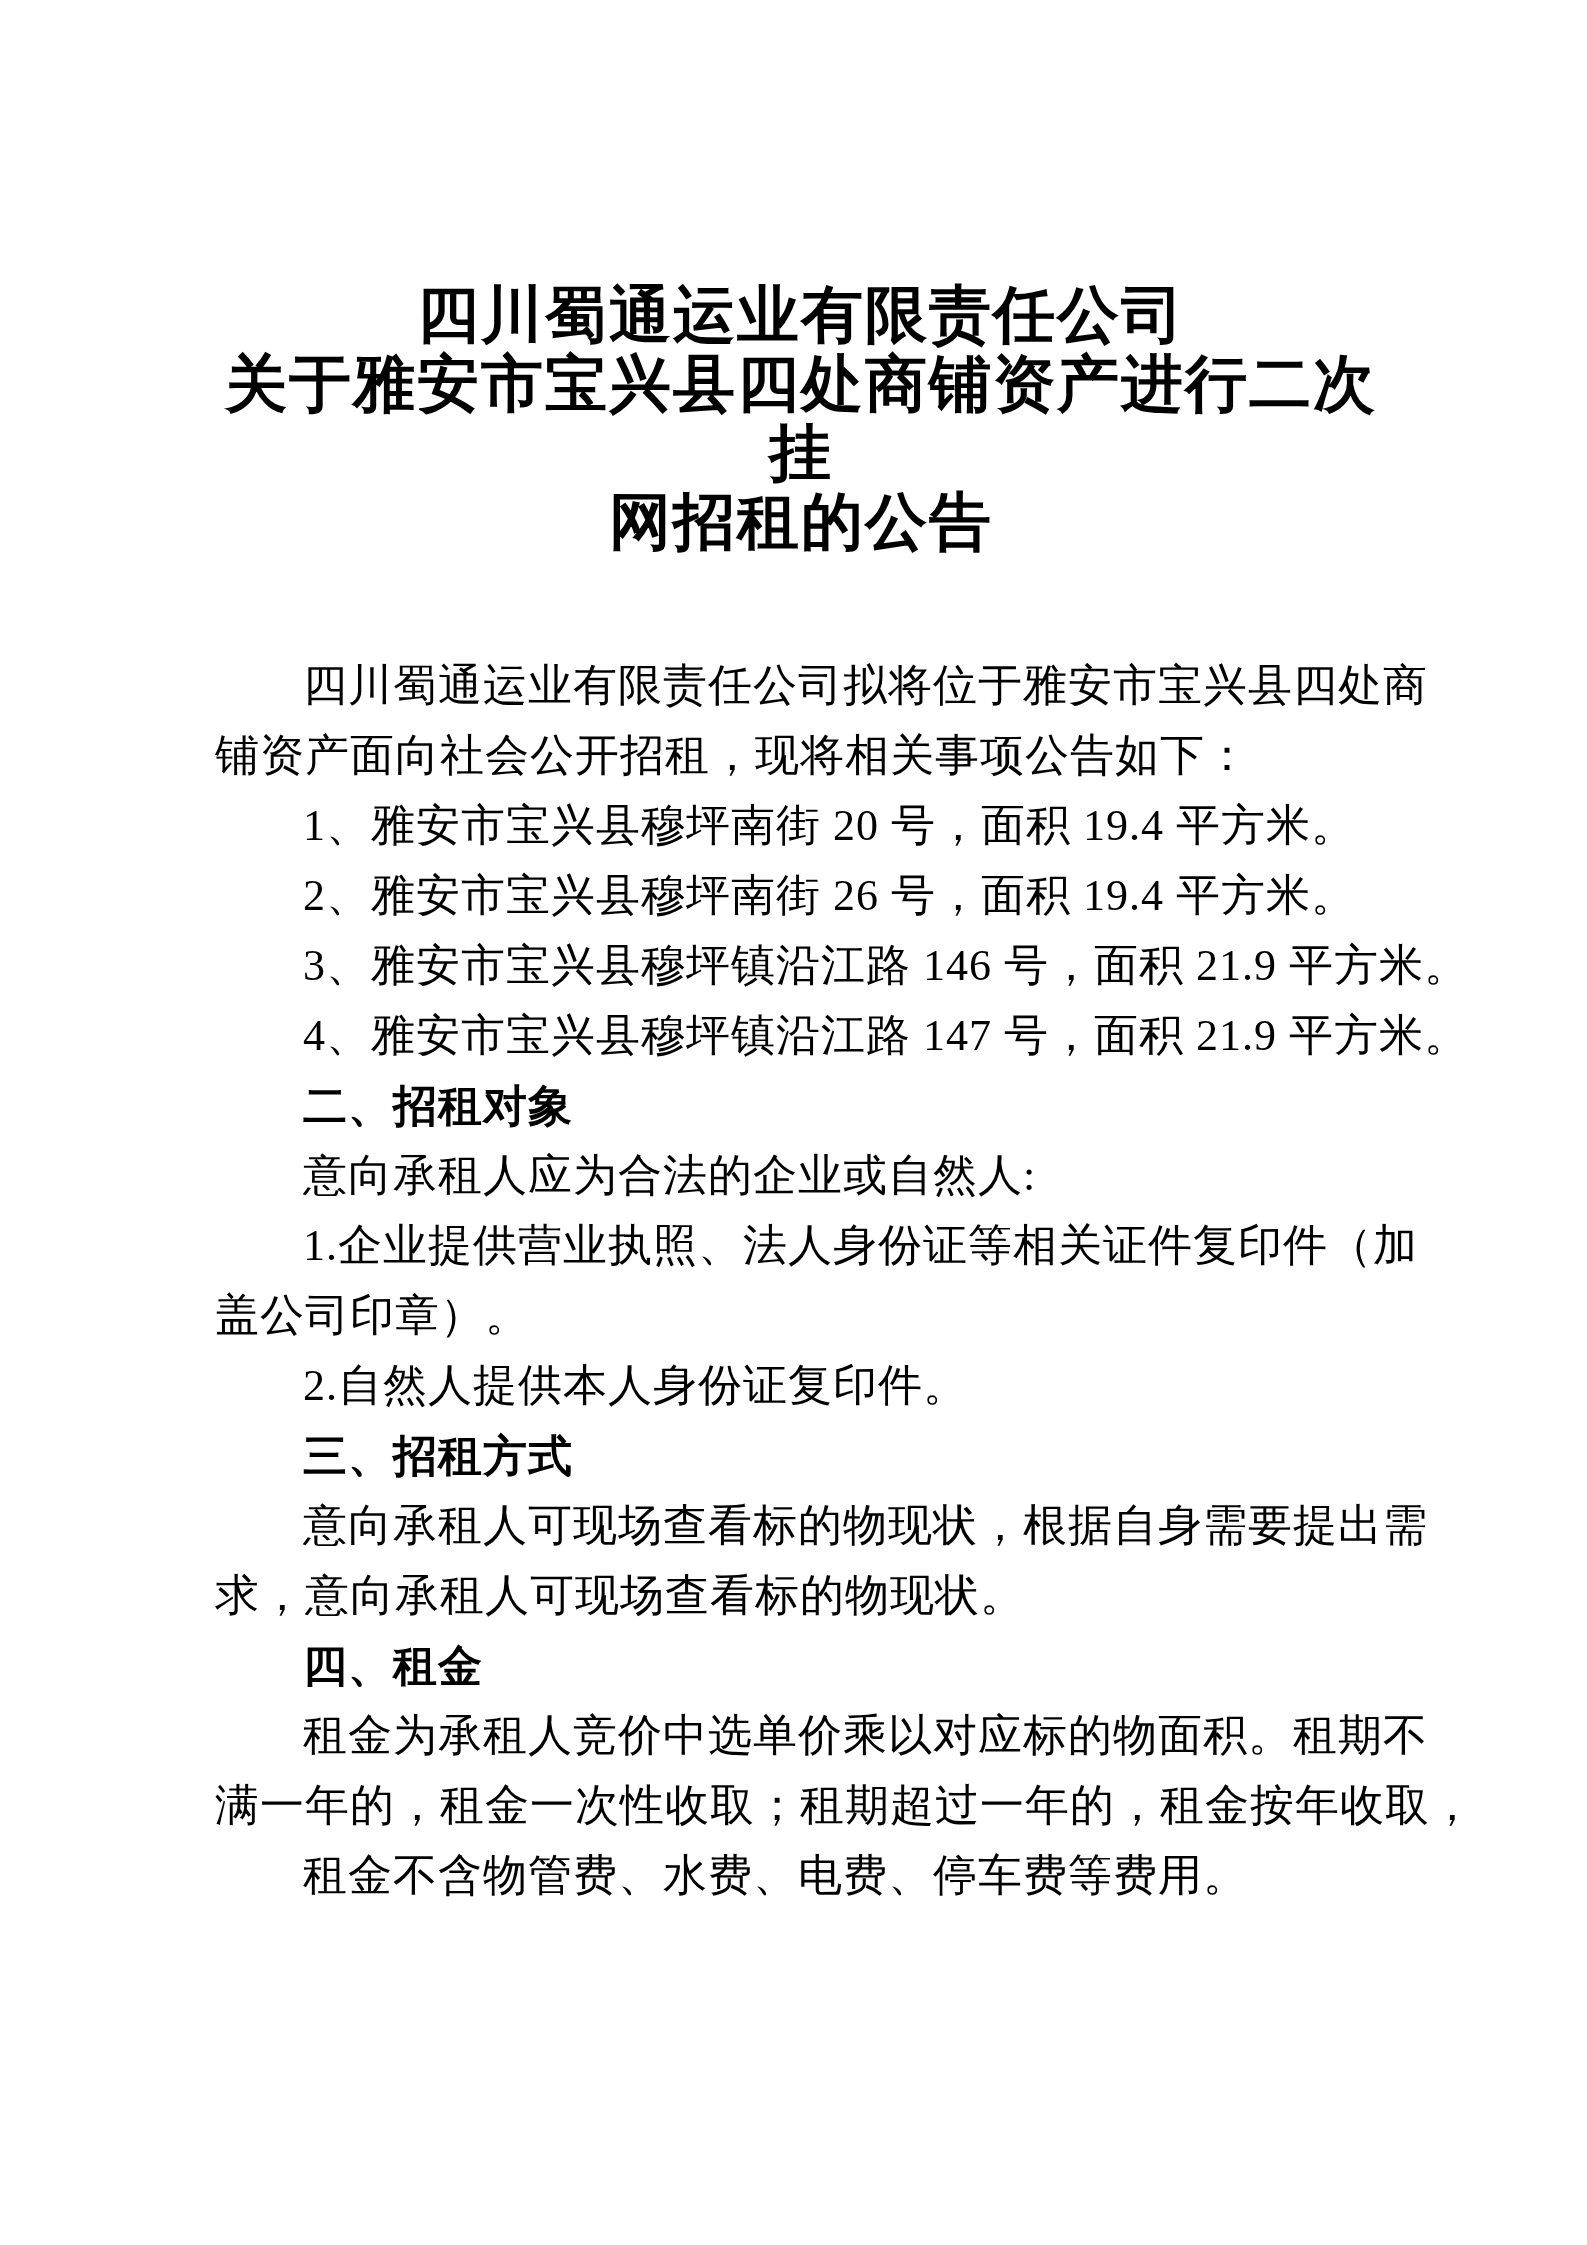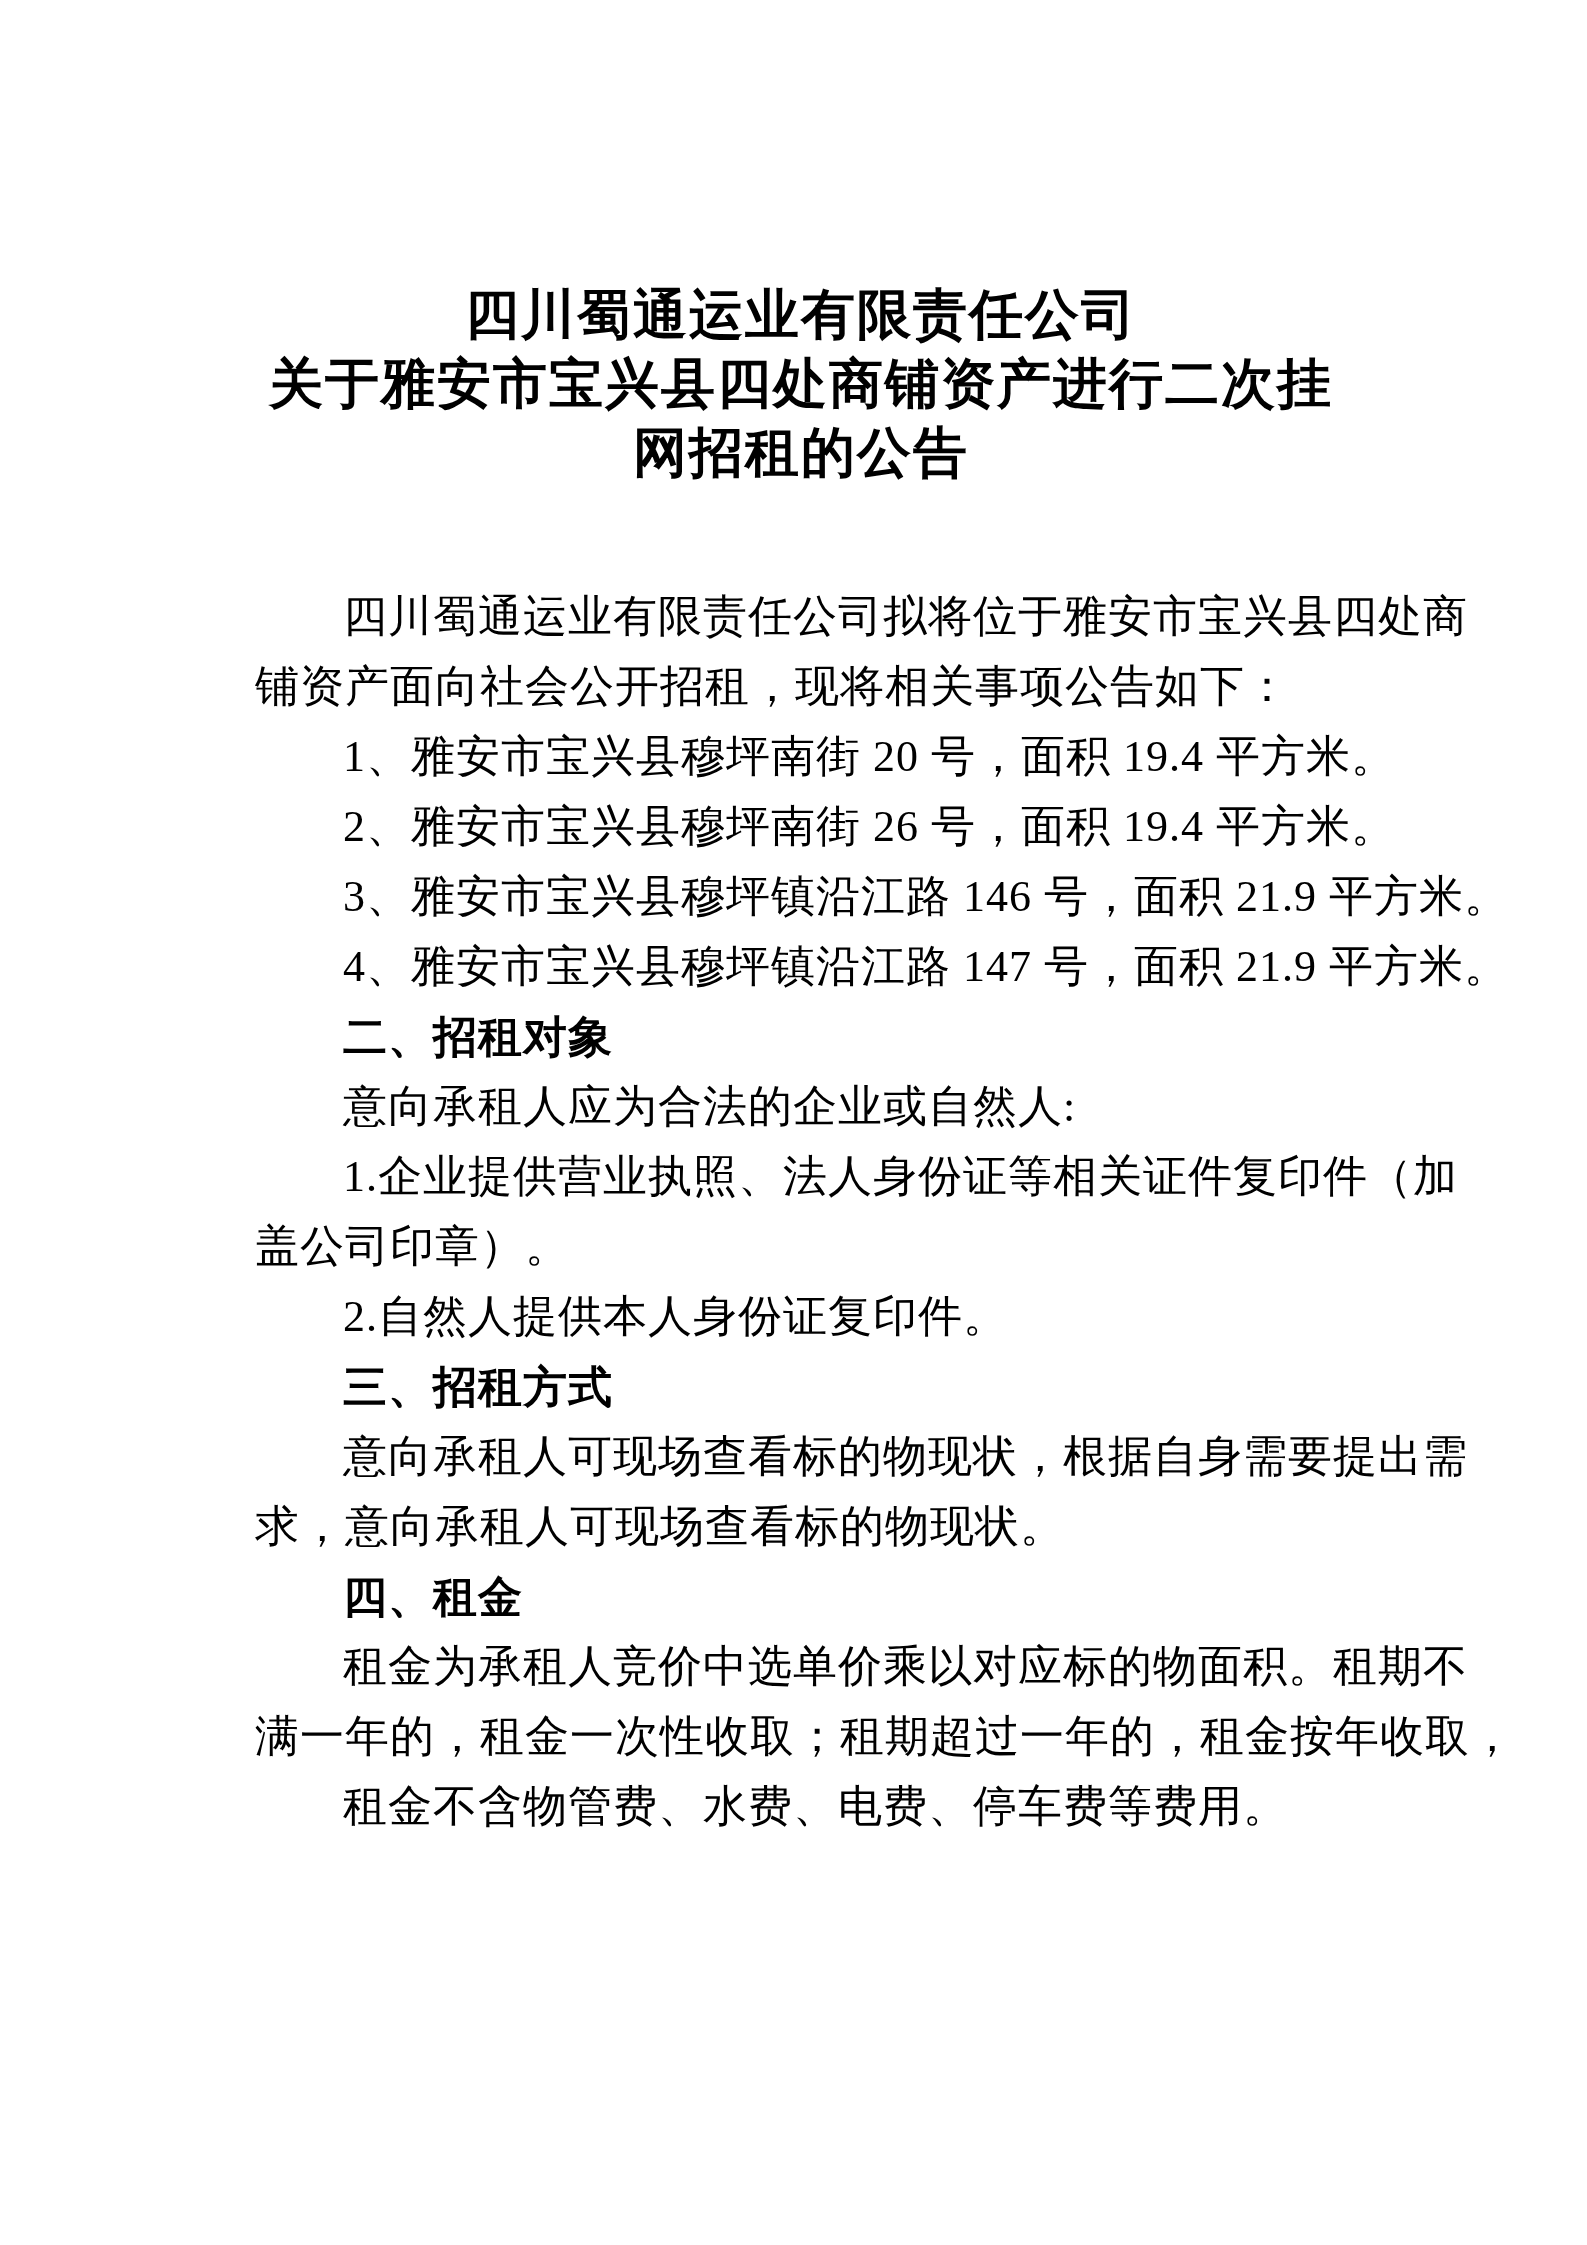--- a/index.html
+++ b/index.html
@@ -18,34 +18,33 @@
   }
   .content {
     position: absolute;
     left: 215px;
     top: 281px;
     width: 1172px;
   }
   .title {
     text-align: center;
     font-weight: bold;
-    font-size: 54px;
+    font-size: 62px;
     line-height: 69px;
     letter-spacing: 2px;
     font-family: "Liberation Serif", "DejaVu Serif", serif;
   }
   .doc-body {
     margin-top: 94px;
     font-size: 44px;
     line-height: 70px;
     letter-spacing: 1px;
   }
   .line {
     white-space: nowrap;
-    margin-left: 40px;
   }
   .line.fill {
     text-align-last: justify;
   }
   .line.indent {
     padding-left: 88px;
   }
   .line.heading {
     font-family: "Liberation Sans", "DejaVu Sans", sans-serif;
     font-weight: bold;

